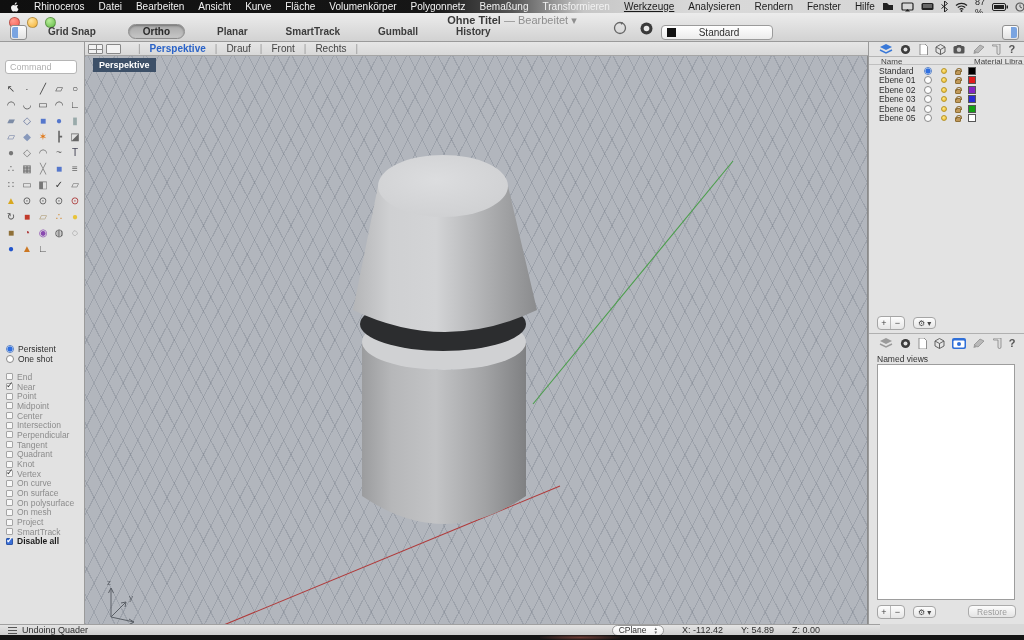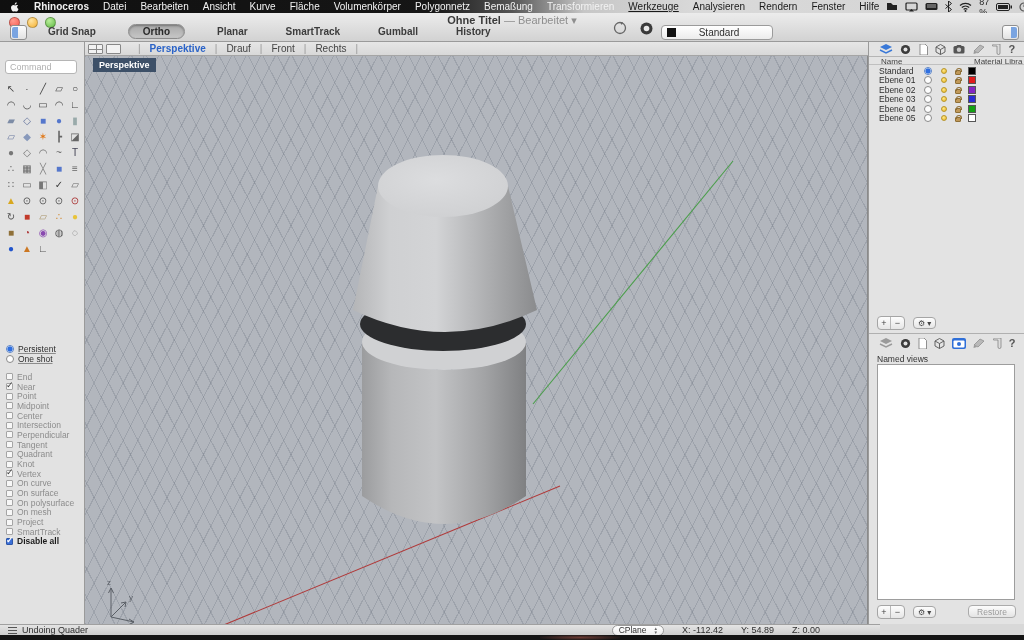--- a/index.html
+++ b/index.html
@@ -5,21 +5,21 @@
   * { margin:0; padding:0; box-sizing:border-box; }
   html,body { width:1024px; height:640px; overflow:hidden; }
   body { font-family:"Liberation Sans", sans-serif; position:relative; background:#d8d8d8; }
 
   
   .menubar { position:absolute; left:0; top:0; width:1024px; height:13px;
     background:linear-gradient(to right,#0f0f0f 0%,#161616 42%,#555 50%,#c6c6c6 57%,#d9d9d9 68%,#d4d4d4 100%);
     display:flex; align-items:center; font-size:10px; }
   .menu-items { display:flex; align-items:center; height:13px; }
   .menu-item { padding:0 7px; color:#f2f2f2; line-height:13px; white-space:nowrap; }
-  .menu-item.bold { font-weight:bold; }
+  .menu-item.bold { font-weight:normal; }
   .menu-item.dark { color:#1b1b1b; }
   .menu-item.underline { text-decoration:underline; }
   .apple { padding:0 8px 0 10px; display:flex; align-items:center; }
   .mb-status { margin-left:auto; display:flex; align-items:center; gap:7px; padding-right:8px; color:#1d1d1d; }
   .mb-status svg { display:block; }
   .mb-batt-pct { font-size:9px; }
 
   
   .titlebar { position:absolute; left:0; top:13px; width:1024px; height:29px;
     background:linear-gradient(#ececec,#d2d2d2); border-bottom:1px solid #9a9a9a; }
@@ -69,21 +69,21 @@
   .vp-svg { position:absolute; left:0; top:0; }
 
   
   .sidebar { position:absolute; left:0; top:42px; width:85px; height:582px; background:#e2e2e2; border-right:1px solid #9a9a9a; }
   .cmd-input { position:absolute; left:5px; top:18px; width:72px; height:14px; border:1px solid #b5b5b5; border-radius:3px;
     background:#fff; font-size:9px; padding:0 4px; color:#333; font-family:"Liberation Sans",sans-serif; }
   .cmd-input::placeholder { color:#b0b0b0; }
   .tool-grid { position:absolute; left:3px; top:38px; width:80px; display:flex; flex-wrap:wrap; }
   .tool-cell { width:16px; height:16px; display:flex; align-items:center; justify-content:center; font-size:10px; color:#555; }
   .osnap { position:absolute; left:6px; top:302px; width:78px; font-size:8.5px; color:#8c8c8c; }
-  .osnap-row { display:flex; align-items:center; height:10px; margin-bottom:0px; white-space:nowrap;text-decoration:underline; }
+  .osnap-row { display:flex; align-items:center; height:10px; margin-bottom:0px; white-space:nowrap; }
   .radio { width:8px; height:8px; border:1px solid #8a8a8a; border-radius:50%; background:#fdfdfd; margin-right:4px; position:relative; flex:none; }
   .radio.sel { background:radial-gradient(circle,#2f6fe0 0 2.5px,#dce8fb 2.6px); border-color:#5a83c6; }
   .osnap-mode { color:#2e2e2e; }
   .snap-list { margin-top:8px; }
   .snap-row { display:flex; align-items:center; height:9.7px; white-space:nowrap; }
   .cbx { width:7px; height:7px; border:1px solid #a5a5a5; border-radius:1px; background:#f7f7f7; margin-right:4px;
     position:relative; flex:none; }
   .cbx .ck { position:absolute; left:-1px; top:-4px; font-size:9px; color:#3a3a3a; visibility:hidden; }
   .cbx .ck.on { visibility:visible; }
   .disable-all { position:absolute; left:6px; top:494px; display:flex; align-items:center; font-size:8.5px; color:#1c1c1c; font-weight:bold; }

